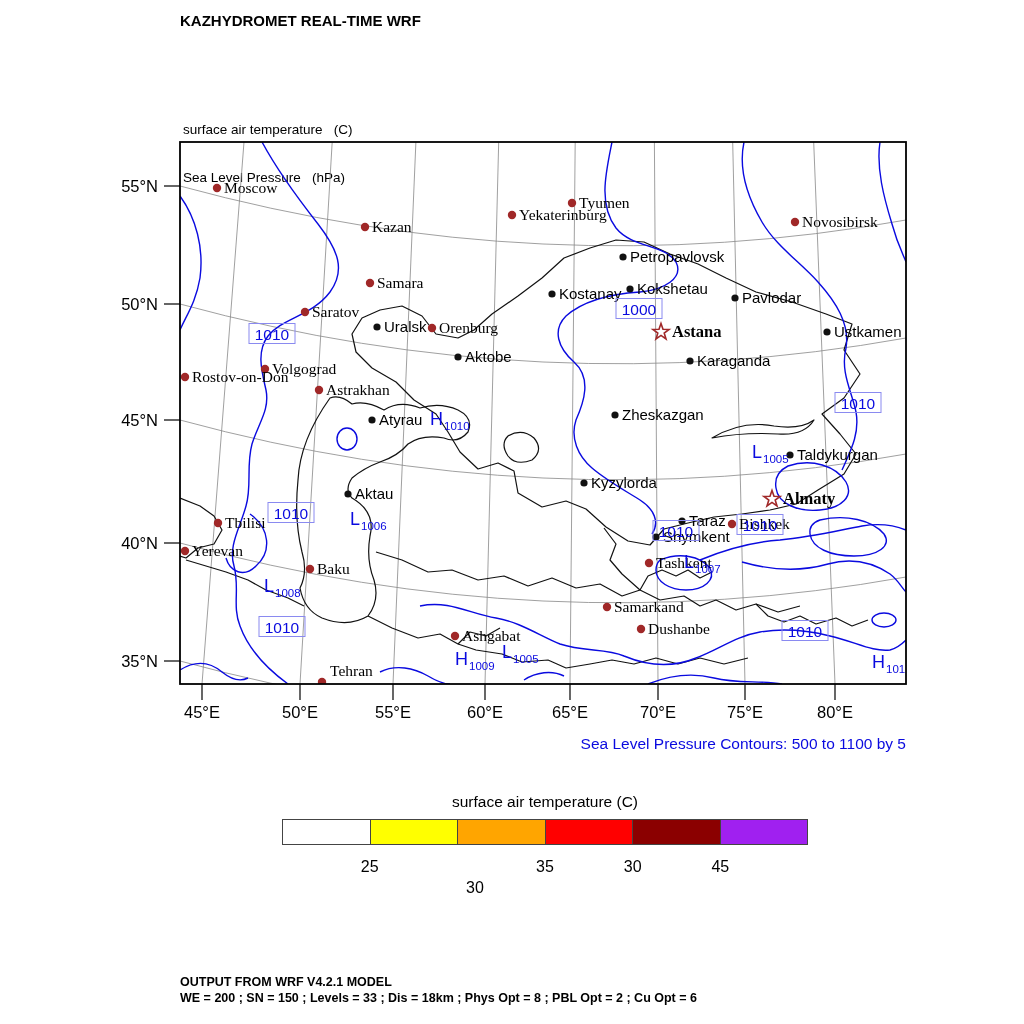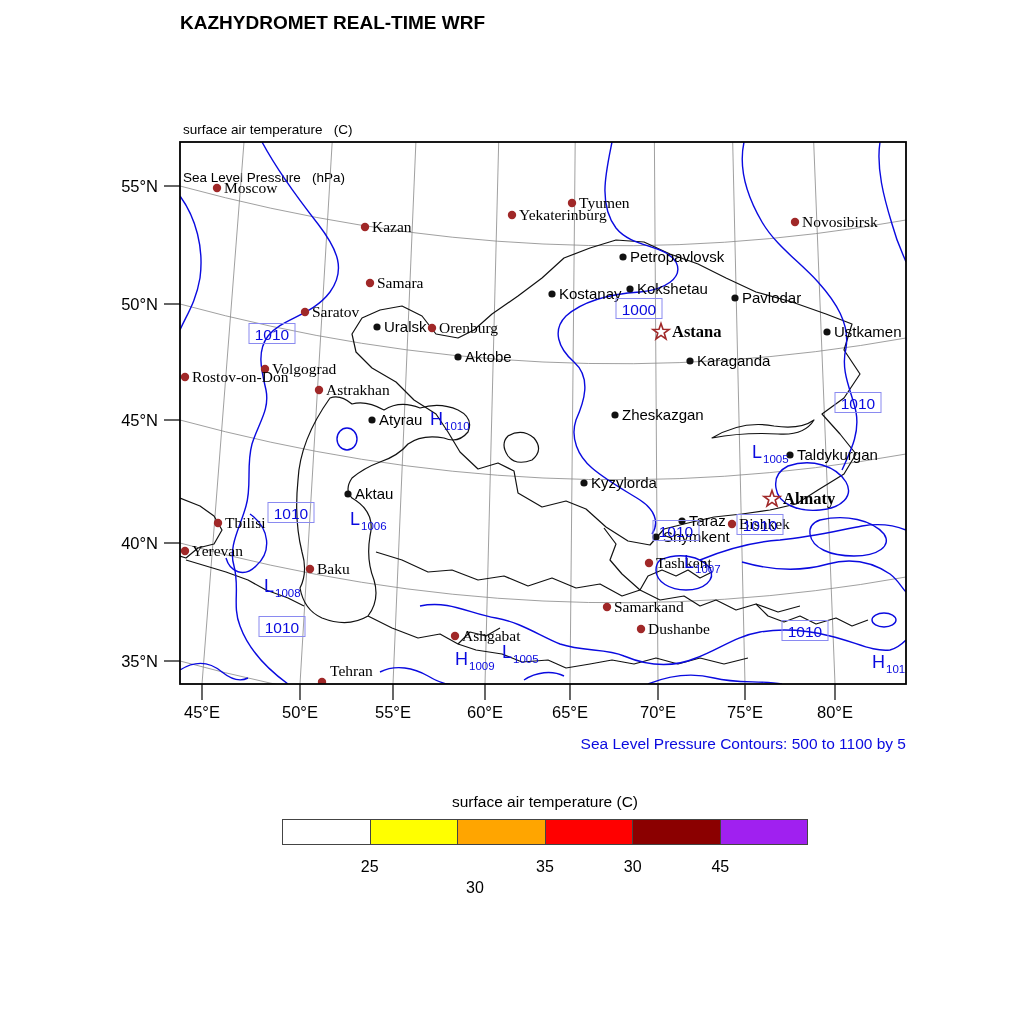--- a/index.html
+++ b/index.html
@@ -1,18 +1,18 @@
 <!DOCTYPE html>
 <html><head>
 <meta charset="utf-8">
 <style>
   html,body{margin:0;padding:0;background:#fff;}
   #canvas{position:relative;width:1024px;height:1024px;background:#fff;overflow:hidden;
           font-family:"Liberation Sans",sans-serif;}
-  .hdr-title{position:absolute;left:180px;top:12px;font-size:19px;font-weight:bold;color:#000;}
+  .hdr-title{position:absolute;left:180px;top:12px;font-size:15px;font-weight:bold;color:#000;}
   .hdr-init{position:absolute;right:118px;top:10px;width:300px;text-align:right;
             font-size:12.5px;font-weight:bold;color:#000;line-height:16px;}
   .fieldlab{position:absolute;left:183px;top:90px;font-size:13.5px;color:#000;line-height:16px;white-space:pre;}
   #mapsvg{position:absolute;left:100px;top:130px;}
   .caption-blue{position:absolute;left:406px;top:735px;width:500px;text-align:right;
                 font-size:15.5px;color:#0a0adf;}
   .cbar-title{position:absolute;left:282px;top:793px;width:526px;text-align:center;font-size:15.5px;color:#000;}
   #cbar{position:absolute;left:282px;top:819px;width:526px;height:26px;display:flex;}
   #cbar .cell{flex:1;border:1px solid #444;border-left-width:0;}
   #cbar .cell:first-child{border-left-width:1px;}
@@ -338,13 +338,17 @@
       <div class="cell" style="background: rgb(160, 32, 240);"></div>
     </div>
   <div id="cbar-ticks">
       <span style="left: 87.6667px;">25</span>
       <span style="left: 193px; margin-top: 21px;">30</span>
       <span style="left: 263px;">35</span>
       <span style="left: 350.667px;">30</span>
       <span style="left: 438.333px;">45</span>
     </div>
 
+  <div class="footer">
+    <div>OUTPUT FROM WRF V4.2.1 MODEL</div>
+    <div>WE = 200 ; SN = 150 ; Levels = 33 ; Dis = 18km ; Phys Opt = 8 ; PBL Opt = 2 ; Cu Opt = 6</div>
+  </div>
 </div>
 
 </body></html>

